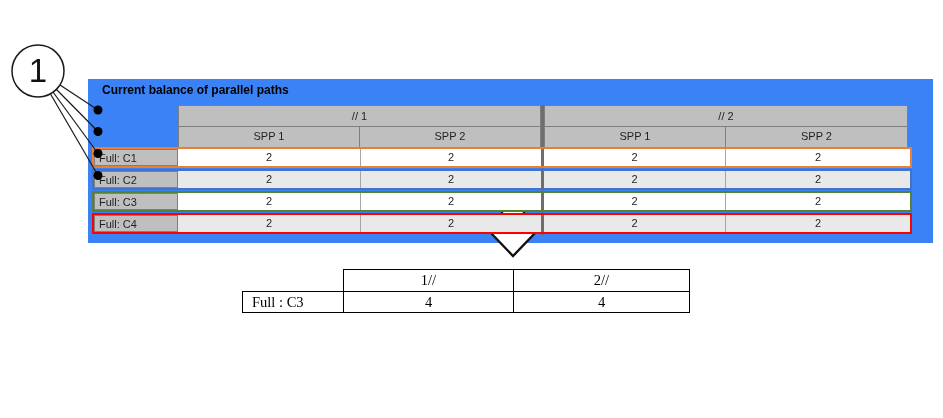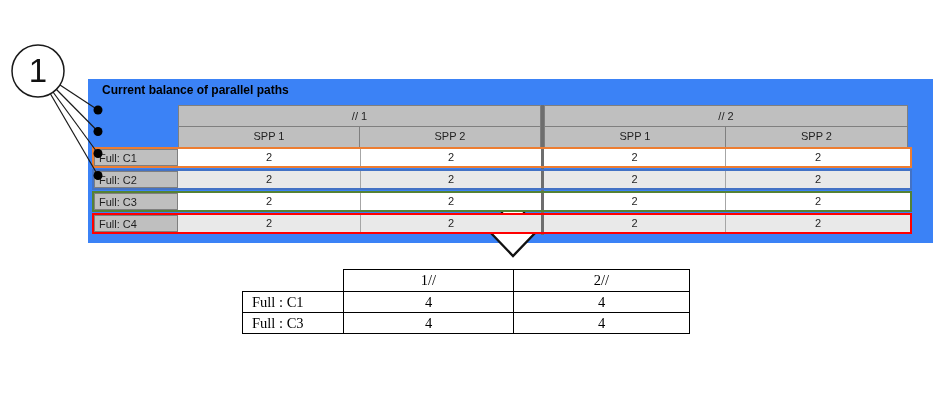--- a/index.html
+++ b/index.html
@@ -124,25 +124,20 @@
         <col style="width:170px;">
         <col style="width:176px;">
       </colgroup>
     <tbody>
         <tr class="hdr">
       <td class="blank"></td>
       <td>1//</td>
       <td>2//</td>
     </tr>
     <tr>
-      <td class="rowlabel">Full : C1</td>
-      <td>4</td>
-      <td>4</td>
-    </tr>
-    <tr>
       <td class="rowlabel">Full : C3</td>
       <td>4</td>
       <td>4</td>
     </tr>
   </tbody>
     </table>
 
 </div>
 
 </body></html>

